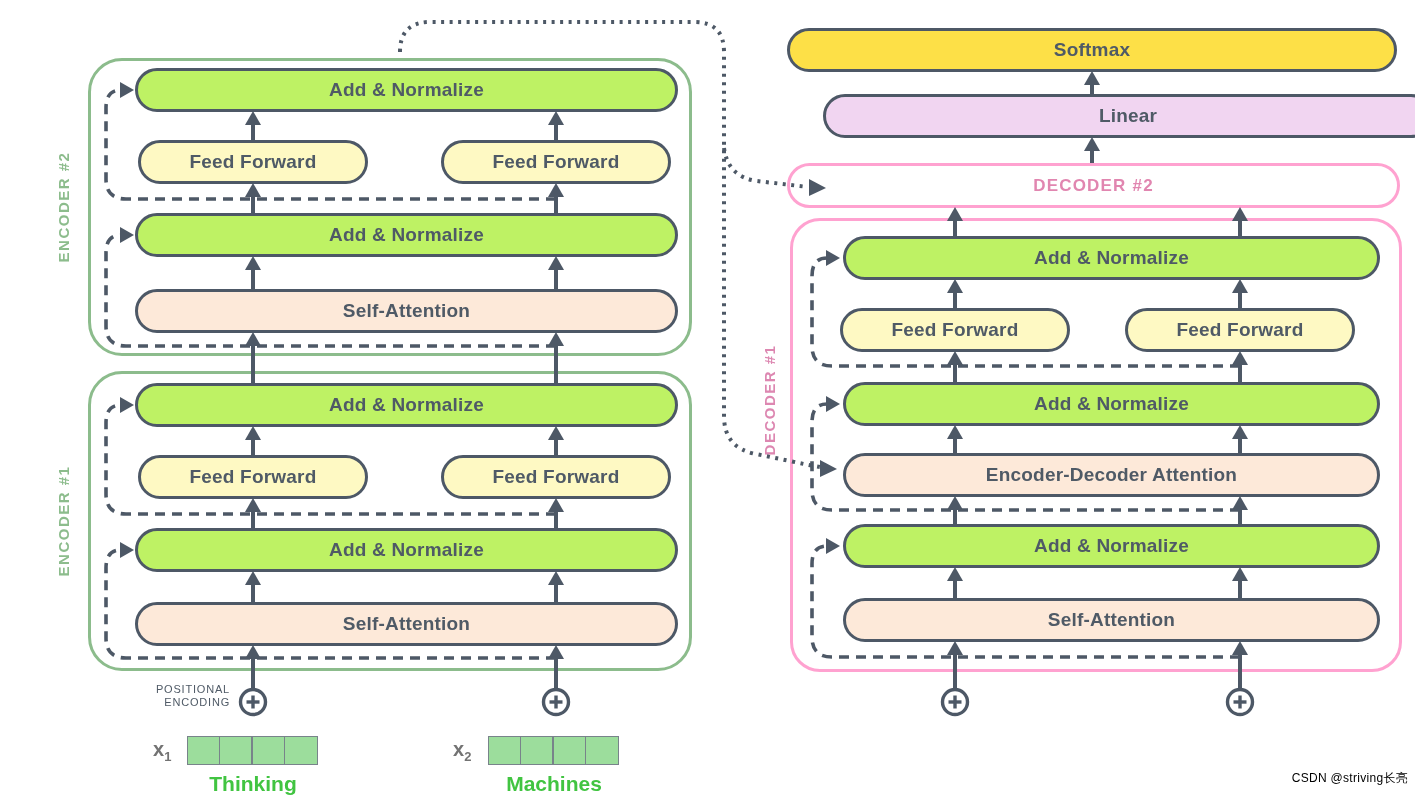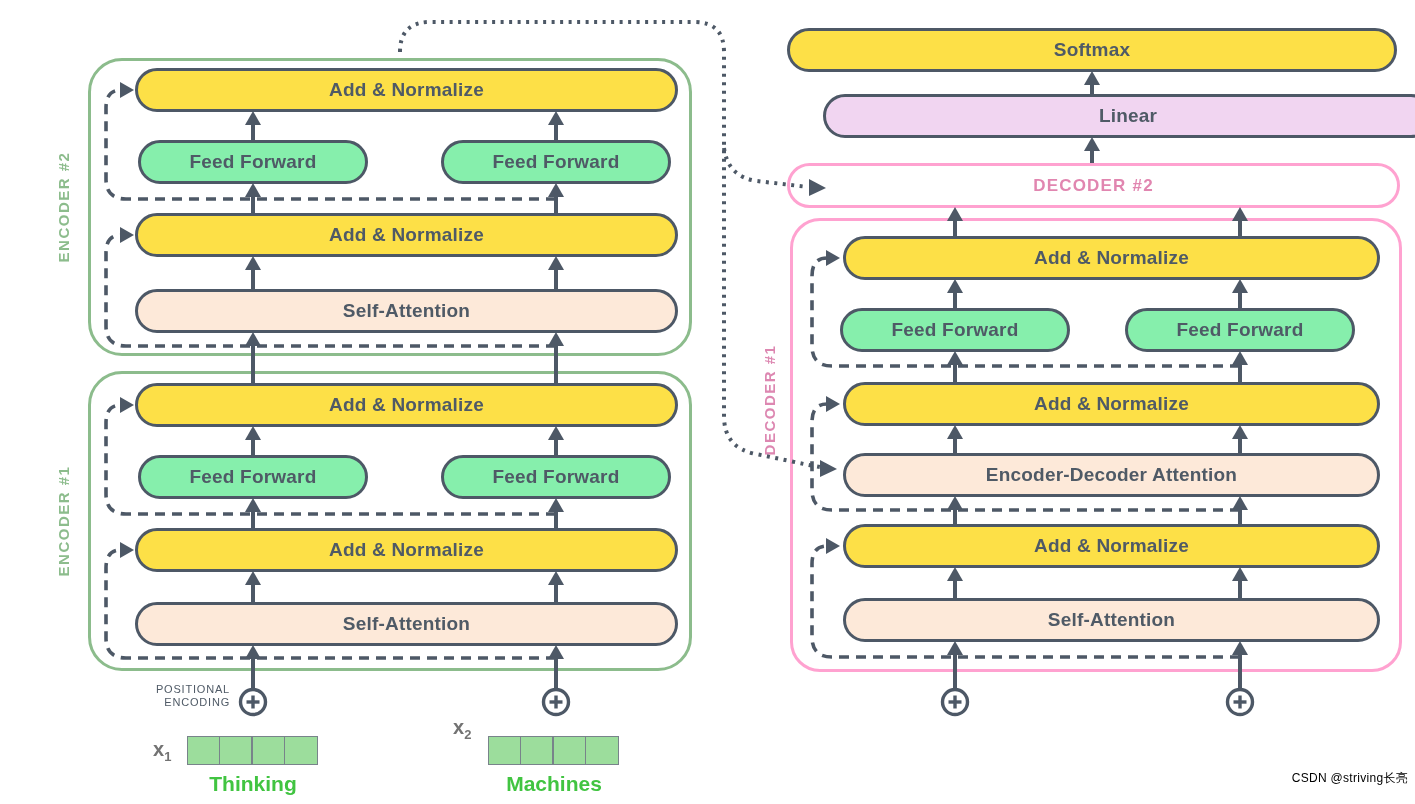--- a/index.html
+++ b/index.html
@@ -8,22 +8,22 @@
     font-family:"Liberation Sans","DejaVu Sans",sans-serif;
     -webkit-font-smoothing:antialiased;
   }
   
   .box{
     position:absolute;display:flex;align-items:center;justify-content:center;
     border:3px solid #4d5866;border-radius:23px;
     font-size:19px;font-weight:600;color:#4f5a66;letter-spacing:.2px;
     box-sizing:border-box;z-index:3;
   }
-  .fill-green{background:#fde047;}
-  .fill-blue{background:#86efac;}
+  .fill-green{background:#bef264;}
+  .fill-blue{background:#fef9c3;}
   .fill-peach{background:#fde9d9;}
   .fill-salmon{background:#fde047;}
   .fill-lavender{background:#f1d5f1;}
   .container-green{
     position:absolute;border:3px solid #8cbc8c;border-radius:34px;
     background:transparent;box-sizing:border-box;z-index:1;
   }
   .container-pink{
     position:absolute;border:3px solid #ffa2d0;border-radius:30px;
     background:transparent;box-sizing:border-box;z-index:1;
@@ -144,21 +144,21 @@
 
 <div class="pos-enc" style="left:118px;top:683px;width:112px;">
   <div>POSITIONAL</div>
   <div>ENCODING</div>
 </div>
 
 <div class="vec-label" style="left:153px;top:738px;"><span>x</span><sub>1</sub></div>
 <div class="vector" style="left:187px;top:736px;"></div>
 <div class="word" style="left:173px;top:772px;">Thinking</div>
 
-<div class="vec-label" style="left:453px;top:716px;"><span>x</span><sub>2</sub></div>
+<div class="vec-label" style="left:453px;top:738px;"><span>x</span><sub>2</sub></div>
 <div class="vector" style="left:488px;top:736px;"></div>
 <div class="word" style="left:474px;top:772px;">Machines</div>
 
 <div class="watermark" style="left:1088px;top:770px;">CSDN @striving长亮</div>
 
 <svg class="lines" width="1415" height="804" viewBox="0 0 1415 804">
   <g stroke="#4d5866" fill="#4d5866">
 
     <g>
       <line x1="253" y1="289" x2="253" y2="265" stroke-width="4"></line>

